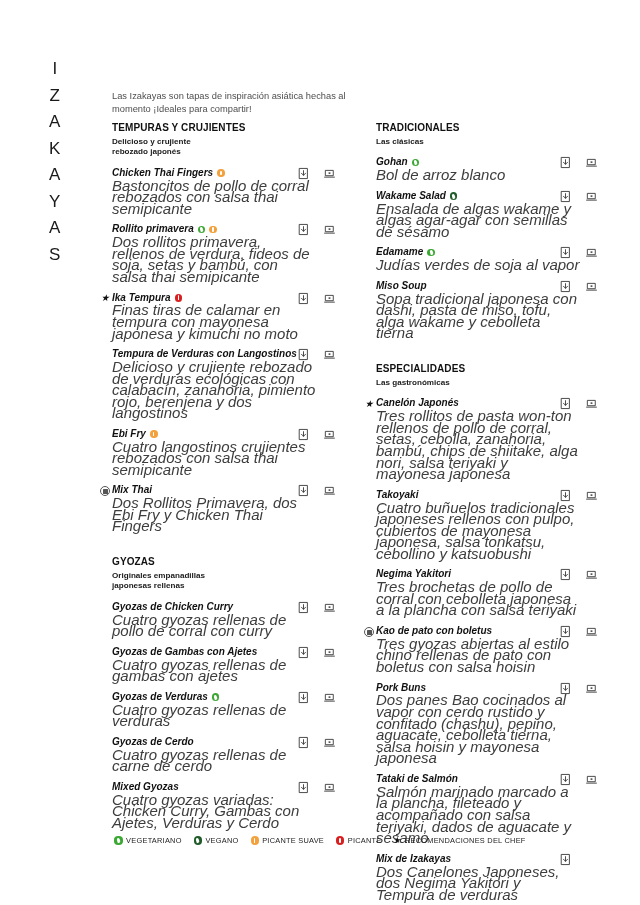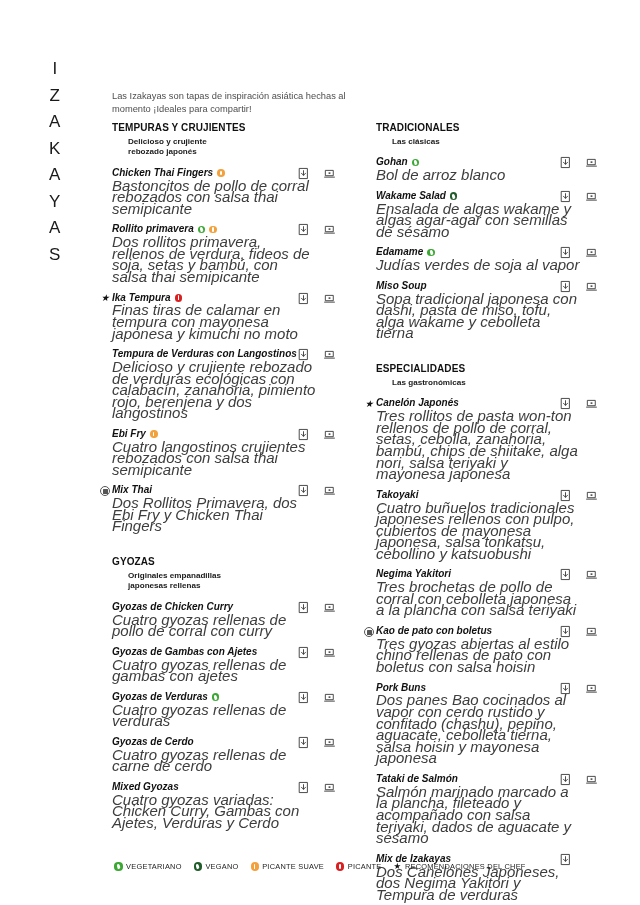--- a/index.html
+++ b/index.html
@@ -70,21 +70,20 @@
     color: #111;
     line-height: 15px;
     margin-bottom: 2px;
   }
   .section-sub {
     font-size: 8.1px;
     font-weight: 700;
     line-height: 10.4px;
     color: #1a1a1a;
     margin-bottom: 9px;
-    margin-left: 16px;
   }
 
   
   .dish {
     position: relative;
     margin-bottom: 9px;
     padding-left: 0;
     font-style: italic;
   }
   .dish:last-child { margin-bottom: 0; }
@@ -181,21 +180,21 @@
   .col-left .dish-actions  { left: 185px; }
   .col-right .dish-actions { left: 183px; }
 
   .ico { width: 13px; height: 13px; display: block; }
   .ico svg { display: block; width: 13px; height: 13px; }
 
   
   .legend {
     position: absolute;
     left: 0; right: 0;
-    top: 862px;
+    top: 836px;
     display: flex;
     justify-content: center;
     align-items: center;
     gap: 12px;
   }
   .legend-item {
     display: flex;
     align-items: center;
     gap: 3.5px;
     font-size: 7.4px;

